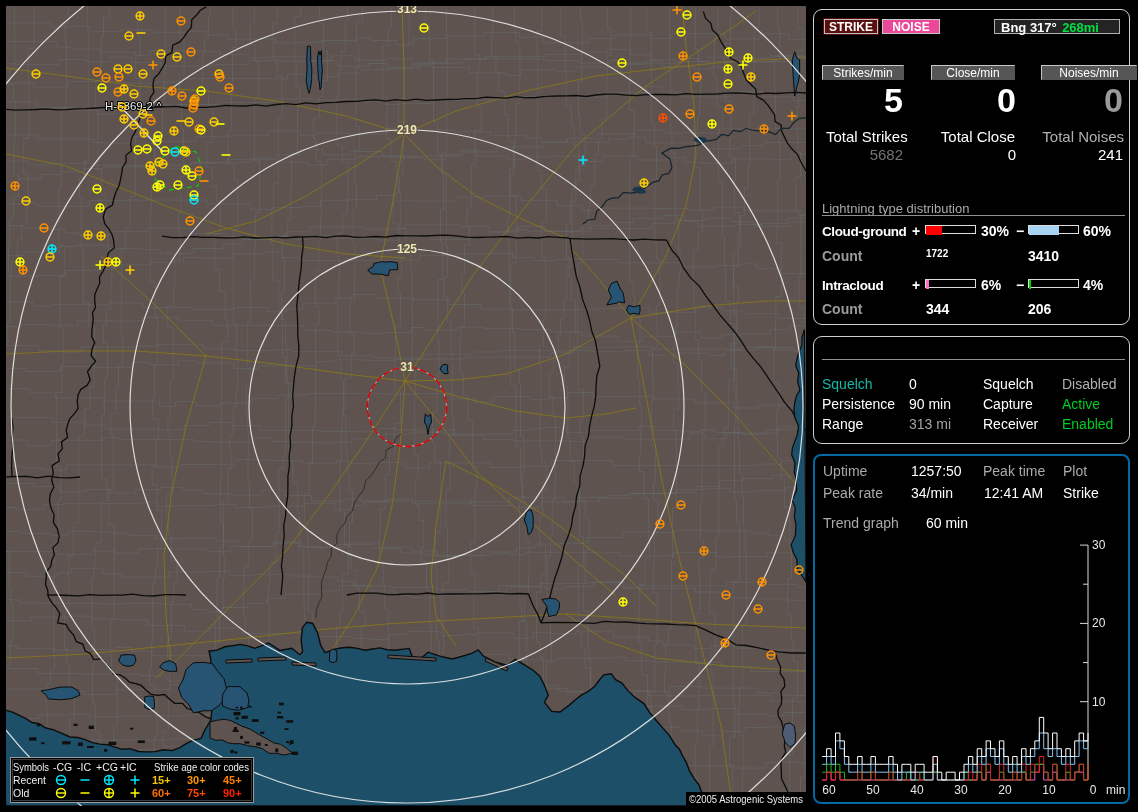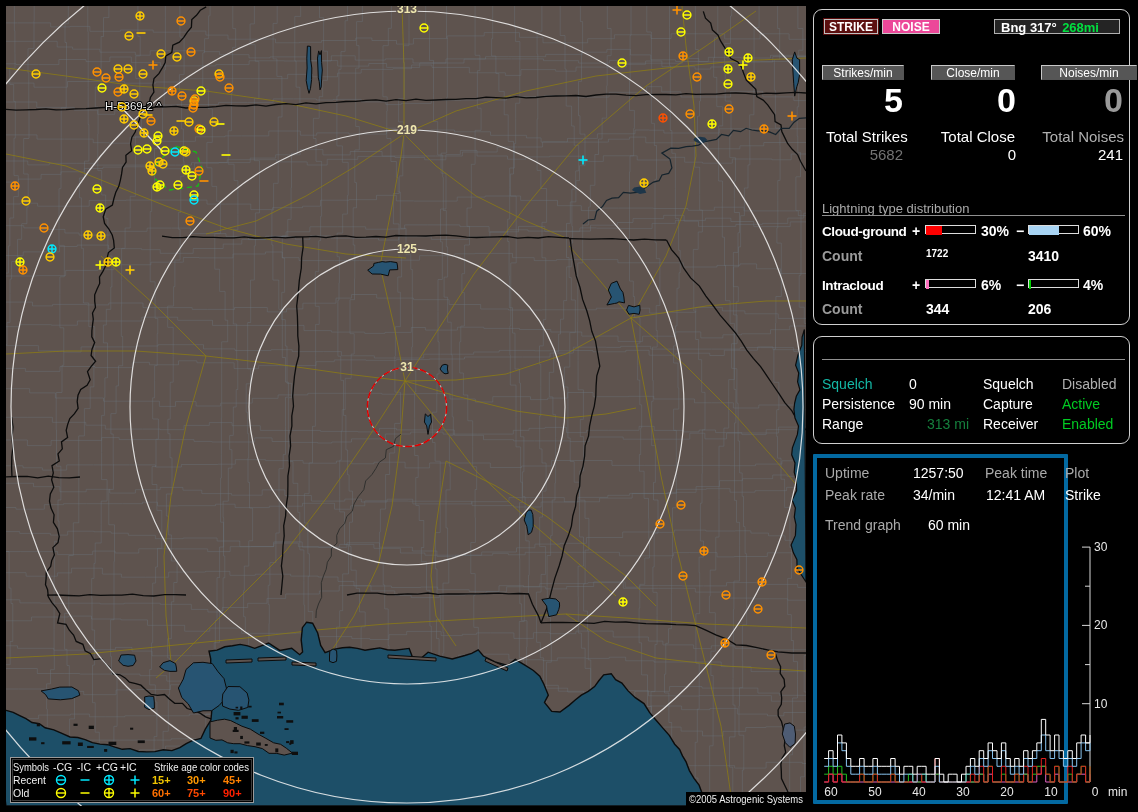--- a/index.html
+++ b/index.html
@@ -547,25 +547,25 @@
     <div style="position:absolute;left:8px;top:22px;width:303px;border-top:1px solid #909090"></div>
     <div style="position:absolute;left:8px;top:39px;color:#14b8a6;font-size:14px">Squelch</div>
     <div style="position:absolute;left:95px;top:39px;color:#fff;font-size:14px">0</div>
     <div style="position:absolute;left:169px;top:39px;color:#fff;font-size:14px">Squelch</div>
     <div style="position:absolute;left:248px;top:39px;color:#b0b0b0;font-size:14px">Disabled</div>
     <div style="position:absolute;left:8px;top:59px;color:#fff;font-size:14px">Persistence</div>
     <div style="position:absolute;left:95px;top:59px;color:#fff;font-size:14px">90 min</div>
     <div style="position:absolute;left:169px;top:59px;color:#fff;font-size:14px">Capture</div>
     <div style="position:absolute;left:248px;top:59px;color:#00cc22;font-size:14px">Active</div>
     <div style="position:absolute;left:8px;top:79px;color:#fff;font-size:14px">Range</div>
-    <div style="position:absolute;left:113px;top:79px;color:#15803d;font-size:14px">313 mi</div>
+    <div style="position:absolute;left:95px;top:79px;color:#a3a3a3;font-size:14px">313 mi</div>
     <div style="position:absolute;left:169px;top:79px;color:#fff;font-size:14px">Receiver</div>
     <div style="position:absolute;left:248px;top:79px;color:#00cc22;font-size:14px">Enabled</div>
   </div>
-  <div style="position:absolute;left:0;top:454px;width:255px;height:350px;border:4px solid #0369a1;border-radius:1px;background:#000">
+  <div style="position:absolute;left:0;top:454px;width:317px;height:350px;border:2px solid #0369a1;border-radius:8px;background:#000">
     <div style="position:absolute;left:8px;top:7px;color:#aaa;font-size:14px">Uptime</div>
     <div style="position:absolute;left:96px;top:7px;color:#fff;font-size:14px">1257:50</div>
     <div style="position:absolute;left:168px;top:7px;color:#aaa;font-size:14px">Peak time</div>
     <div style="position:absolute;left:248px;top:7px;color:#aaa;font-size:14px">Plot</div>
     <div style="position:absolute;left:8px;top:29px;color:#aaa;font-size:14px">Peak rate</div>
     <div style="position:absolute;left:96px;top:29px;color:#fff;font-size:14px">34/min</div>
     <div style="position:absolute;left:169px;top:29px;color:#fff;font-size:14px">12:41 AM</div>
     <div style="position:absolute;left:248px;top:29px;color:#fff;font-size:14px">Strike</div>
     <div style="position:absolute;left:8px;top:59px;color:#aaa;font-size:14px">Trend graph</div>
     <div style="position:absolute;left:111px;top:59px;color:#fff;font-size:14px">60 min</div>

